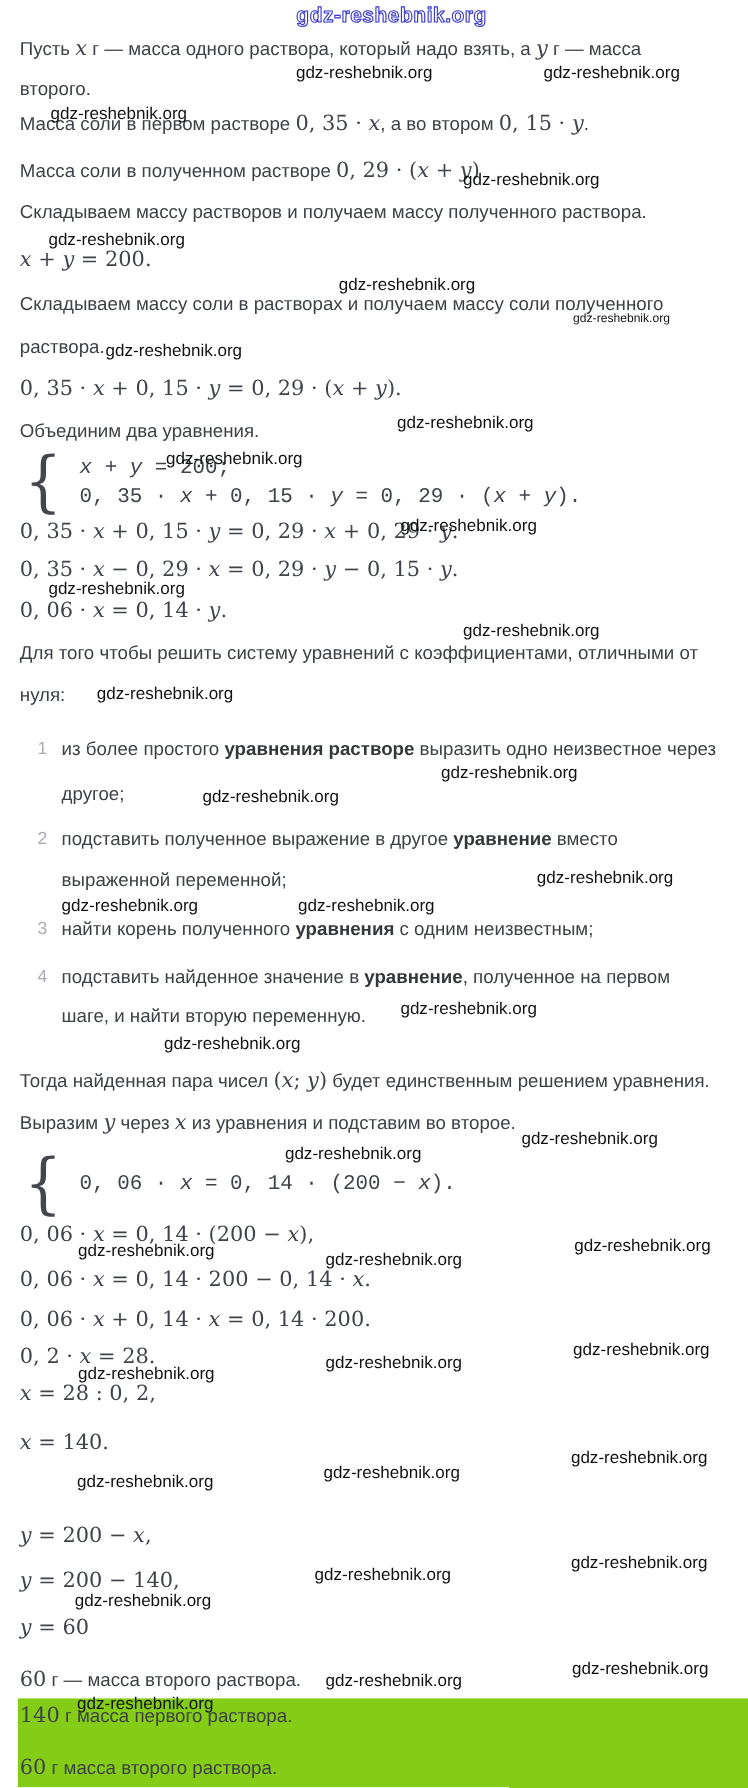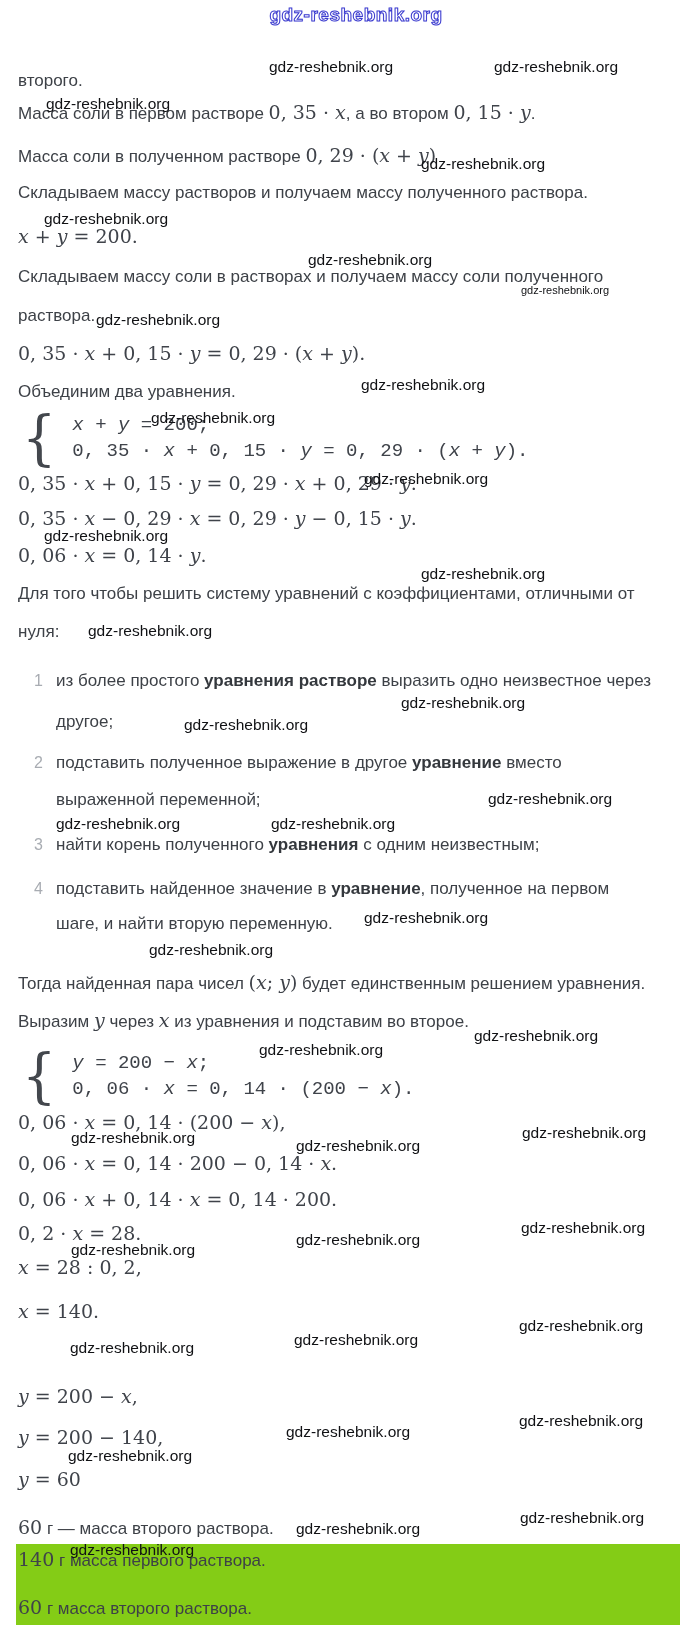--- a/index.html
+++ b/index.html
@@ -20,20 +20,21 @@
   .sysrow{line-height:26px;font-family:Liberation Mono, monospace;}
   .answer{position:absolute;left:0;top:1544px;width:680px;height:81px;background:#daf1e2;}
 </style>
 </head>
 <body>
 
 <div class="page">
 
   <div class="wm-header" style="-webkit-text-stroke: 1px rgb(60, 60, 207); text-shadow: rgb(60, 60, 207) 0px 0px 1px;">gdz-reshebnik.org</div>
 
+  <div class="ln" style="top:33px"><span>Пусть </span><span class="math mi"><i>x</i></span><span> г — масса одного раствора, который надо взять, а </span><span class="math mi"><i>y</i></span><span> г — масса</span></div>
   <div class="ln" style="top:70px">второго.</div>
 
   <div class="ln" style="top:101px"><span>Масса соли в первом растворе </span><span class="math mi">0, 35 · <i>x</i></span><span>, а во втором </span><span class="math mi">0, 15 · <i>y</i></span><span>.</span></div>
 
   <div class="ln" style="top:144px"><span>Масса соли в полученном растворе </span><span class="math mi">0, 29 · (<i>x</i> + <i>y</i>)</span></div>
 
   <div class="ln" style="top:182px">Складываем массу растворов и получаем массу полученного раствора.</div>
   <div class="ln math mi" style="top:225px"><i>x</i> + <i>y</i> = 200.</div>
 
   <div class="ln" style="top:266px">Складываем массу соли в растворах и получаем массу соли полученного</div>
@@ -72,21 +73,20 @@
   <div class="ln" style="left:40px;top:913px">шаге, и найти вторую переменную.</div>
   <div class="ln" style="left:40px;top:878px"><span>подставить найденное значение в </span><span class="b">уравнение</span><span>, полученное на первом</span></div>
 
   <div class="ln" style="top:1009px"><span>Выразим </span><span class="math mi"><i>y</i></span><span> через </span><span class="math mi"><i>x</i></span><span> из уравнения и подставим во второе.</span></div>
 
   <div class="ln" style="top:971px"><span>Тогда найденная пара чисел </span><span class="math mi">(<i>x</i>; <i>y</i>)</span><span> будет единственным решением уравнения.</span></div>
 
   <div class="sys" style="left:6px;top:1048px">
     <div class="brace">{</div>
     <div>
-      <div class="math mi sysrow"><i>y</i> = 200 − <i>x</i>;</div>
       <div class="math mi sysrow">0, 06 · <i>x</i> = 0, 14 · (200 − <i>x</i>).</div>
     </div>
   </div>
 
   <div class="ln math mi" style="top:1111px">0, 06 · <i>x</i> = 0, 14 · (200 − <i>x</i>),</div>
   <div class="ln math mi" style="top:1152px">0, 06 · <i>x</i> = 0, 14 · 200 − 0, 14 · <i>x</i>.</div>
   <div class="ln math mi" style="top:1188px">0, 06 · <i>x</i> + 0, 14 · <i>x</i> = 0, 14 · 200.</div>
   <div class="ln math mi" style="top:1222px">0, 2 · <i>x</i> = 28.</div>
   <div class="ln math mi" style="top:1256px"><i>x</i> = 28 : 0, 2,</div>
   <div class="ln math mi" style="top:1300px"><i>x</i> = 140.</div>

